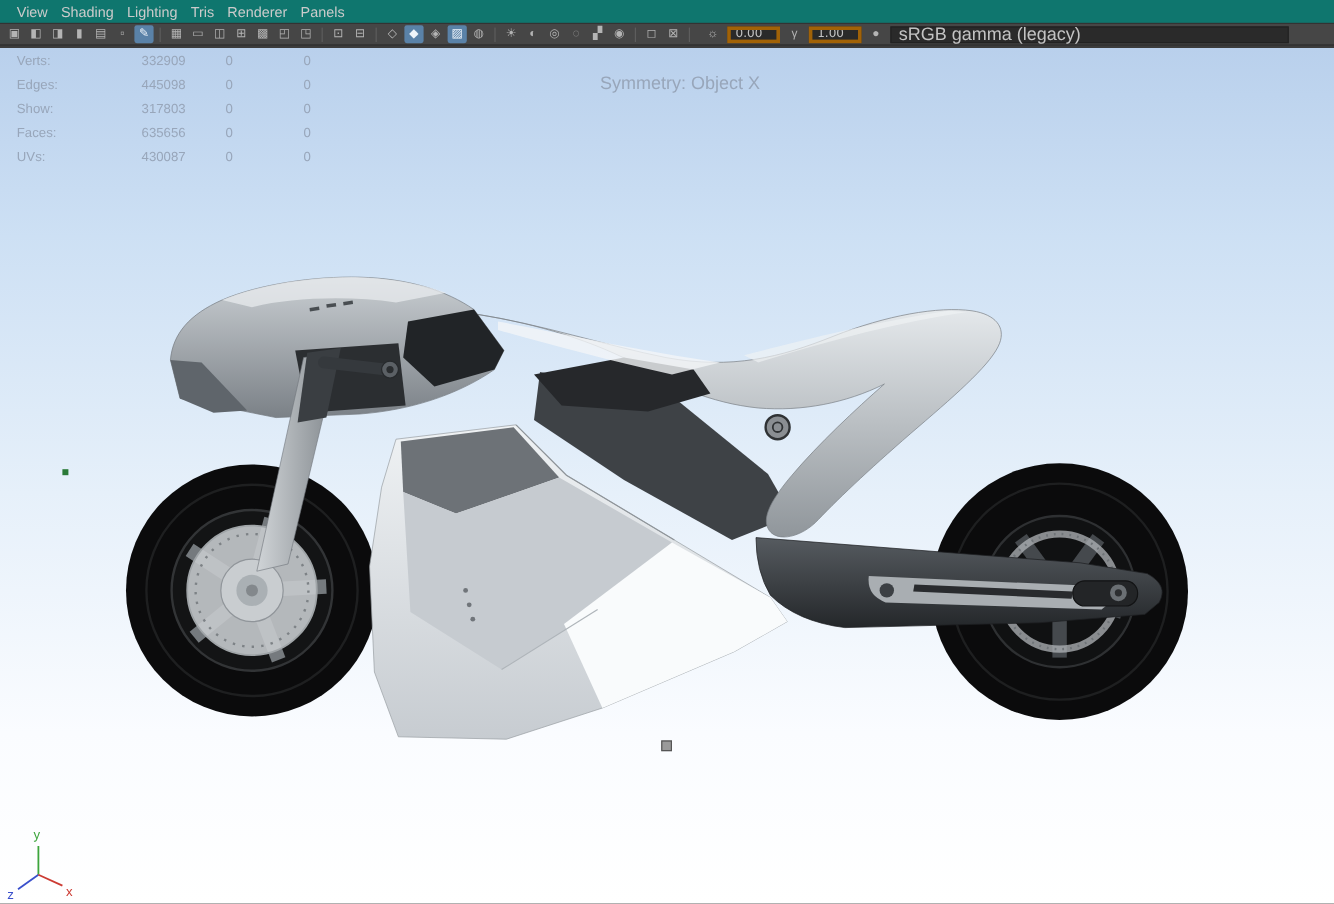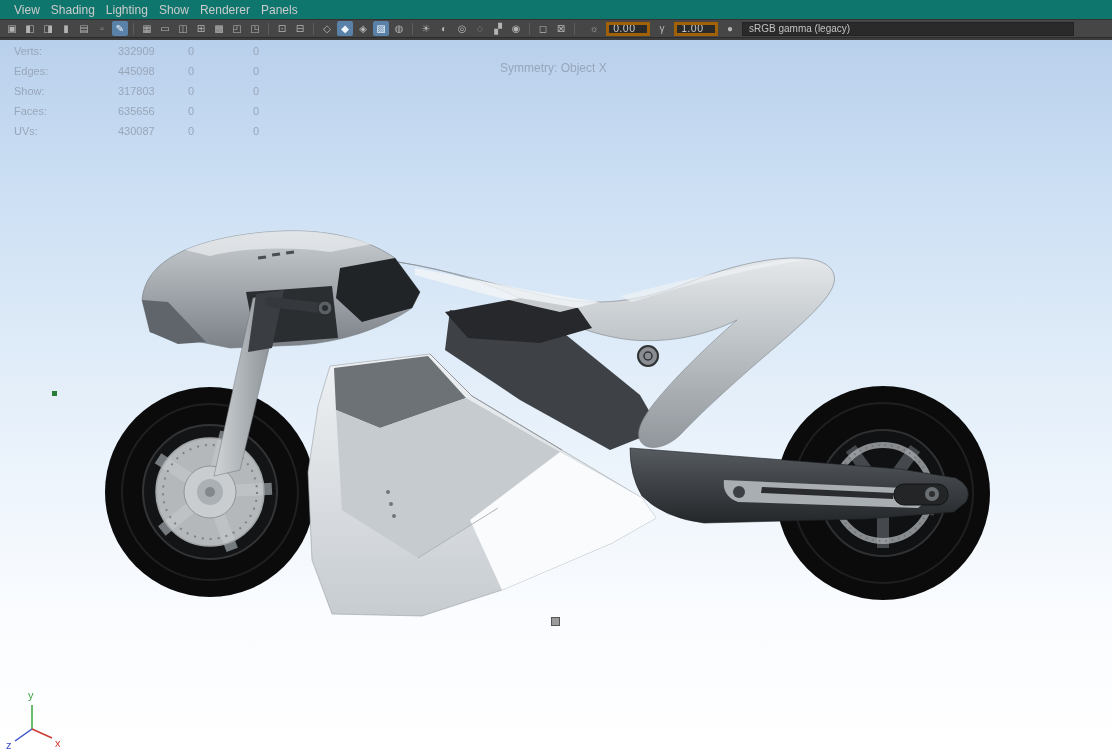--- a/index.html
+++ b/index.html
@@ -18,34 +18,34 @@
   .tb-icon { width:16px; height:15px; display:flex; align-items:center; justify-content:center;
     font-size:10px; color:#b4b4b4; border-radius:2px; cursor:default; }
   .tb-icon.active { background:#5a82a8; color:#eef4fa; }
   .tb-icon.divider { width:1px; height:12px; background:#5d5d5d; margin:0 3px; border-radius:0; }
   .tb-right { display:flex; align-items:center; gap:4px; margin-left:8px; flex:1; }
   .tb-mini-icon { width:16px; height:15px; display:flex; align-items:center; justify-content:center;
     font-size:10px; color:#b4b4b4; }
   .tb-input { width:44px; height:14px; background:#2a2a2a; border:3px solid #a16207;
     color:#c3c3c3; font-size:10px; padding:0 4px; font-family:"DejaVu Sans",sans-serif; }
   .tb-select { flex:1; max-width:332px; height:14px; background:#2a2a2a; border:1px solid #222;
-    color:#c3c3c3; font-size:10px; display:flex; align-items:center; padding:0 6px; cursor:default; }
+    color:#c3c3c3; font-size:15px; display:flex; align-items:center; padding:0 6px; cursor:default; }
 
   
   .viewport { position:absolute; left:0; top:40px; width:1112px; height:713px;
     background:linear-gradient(180deg,#b9d0ec 0%,#cde0f4 22%,#e6f0fa 52%,#fafcff 80%,#ffffff 100%);
     overflow:hidden;padding-left:16px; }
   .model-svg { position:absolute; left:0; top:0; }
 
   
   .hud-rows { position:absolute; left:0; top:1px; }
   .hud-row { display:grid; grid-template-columns:104px 70px 65px 60px; height:20px;
     align-items:center; padding-left:14px; font-size:11px; color:#98a6ba; }
   .hud-label, .hud-total, .hud-col { white-space:nowrap; }
-  .hud-symmetry { position:absolute; left:500px; top:21px; font-size:12px; color:#98a6ba; }
+  .hud-symmetry { position:absolute; left:500px; top:21px; font-size:15px; color:#98a6ba; }
 
   
   .axis-widget { position:absolute; left:2px; bottom:2px; }
 
   
   .pivot-dot { position:absolute; left:52px; top:351px; width:5px; height:5px; background:#2a7a38; }
   .manip-handle { position:absolute; left:551px; top:577px; width:9px; height:9px;
     background:#9a9a9a; border:1px solid #555; }
 </style>
 </head>
@@ -59,21 +59,21 @@
 
     <div class="menu-item">
       <span>Shading</span>
     </div>
 
     <div class="menu-item">
       <span>Lighting</span>
     </div>
 
     <div class="menu-item">
-      <span>Show</span>
+      <span>Tris</span>
     </div>
 
     <div class="menu-item">
       <span>Renderer</span>
     </div>
 
     <div class="menu-item">
       <span>Panels</span>
     </div>
   </nav>

